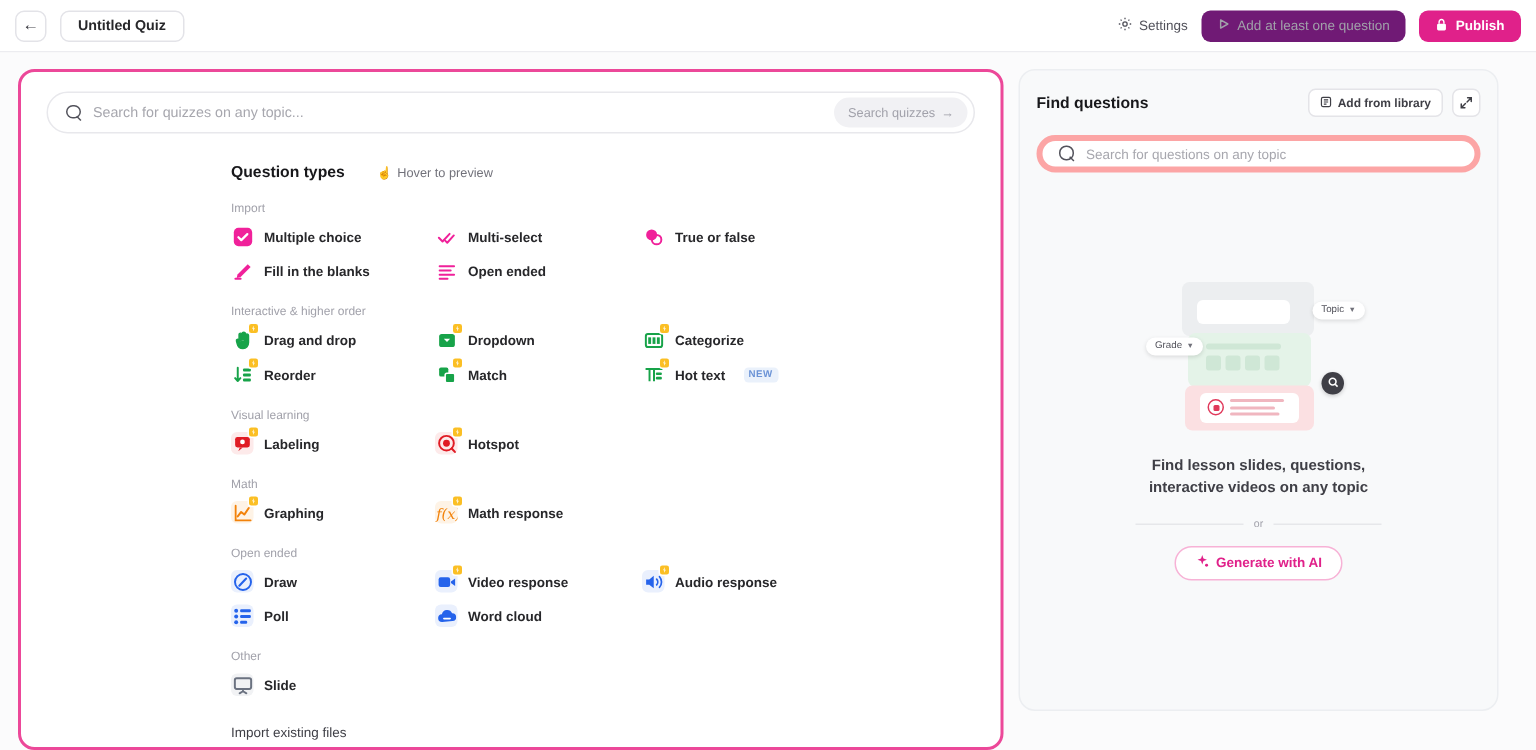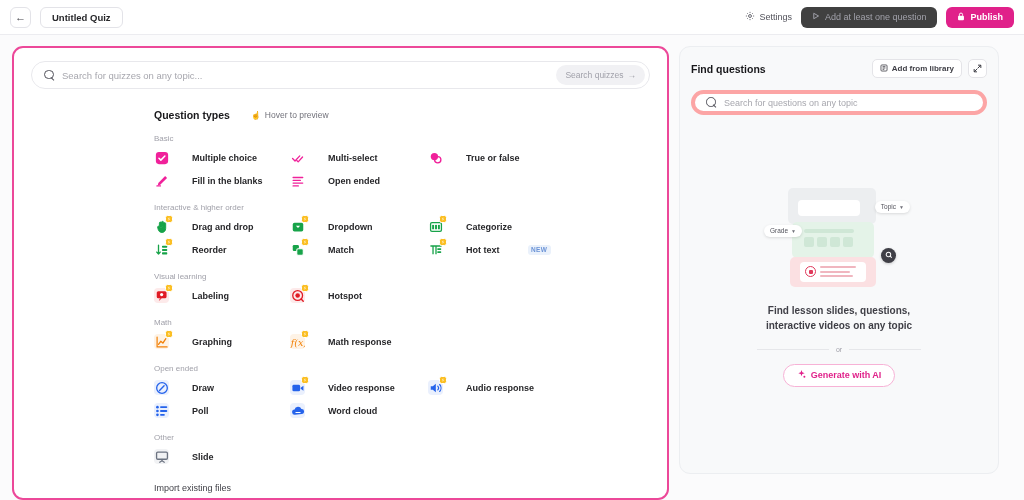--- a/index.html
+++ b/index.html
@@ -41,21 +41,21 @@
     margin-left: auto;
     display: flex; align-items: center; gap: 9px;
   }
   .settings-btn {
     display: flex; align-items: center; gap: 4px;
     font-size: 9px; color: #52525b; cursor: pointer;
     background: none; border: none; font-family: inherit;
   }
   .addq-btn {
     height: 21px; padding: 0 11px;
-    background: #404040; border: none; border-radius: 6px;
+    background: #701a75; border: none; border-radius: 6px;
     display: flex; align-items: center; gap: 5px;
     font-size: 9px; color: #a1a1aa; font-family: inherit;
     cursor: default; white-space: nowrap;
   }
   .publish-btn {
     height: 21px; padding: 0 11px;
     background: #e0218a; border: none; border-radius: 6px;
     display: flex; align-items: center; gap: 5px;
     font-size: 9px; font-weight: 700; color: #fff;
     font-family: inherit; cursor: pointer; white-space: nowrap;
@@ -132,21 +132,21 @@
   .group { margin-top: 13px; }
   .group-label {
     font-size: 8px; color: #a1a1aa; margin-bottom: 5px;
   }
   .grid {
     display: grid;
     grid-template-columns: 136px 138px auto;
     row-gap: 4px;
   }
   .qitem {
-    display: flex; align-items: center; gap: 23px;
+    display: flex; align-items: center; gap: 7px;
     height: 19px; cursor: pointer;
     border-radius: 5px;
     padding-right: 6px;
   }
   .qicon {
     position: relative; width: 15px; height: 15px;
     flex: 0 0 15px;
     display: flex; align-items: center; justify-content: center;
     border-radius: 4px;
     font-size: 10px; line-height: 1;
@@ -343,21 +343,21 @@
       <div class="qtypes-head">
         <span class="t">Question types</span>
         <span class="hint">
           <span class="hand-icon">☝</span>
           <span>Hover to preview</span>
         </span>
       </div>
 
       <div id="groups">
           <div class="group">
-            <div class="group-label">Basic</div>
+            <div class="group-label">Import</div>
             <div class="grid">
               <div class="qitem">
                 <span class="qicon" style="background: transparent;">
                   <svg width="14" height="14" viewBox="0 0 16 16">
                     <rect x="1" y="1" width="14" height="14" rx="3.5" fill="#f0219a"></rect>
                     <path d="M4.5 8.2l2.2 2.2 4.6-4.6" stroke="#fff" fill="none" stroke-width="1.7" stroke-linecap="round" stroke-linejoin="round"></path>
                   </svg>
                 </span>
                 <span class="qlabel">Multiple choice</span>
               </div>

